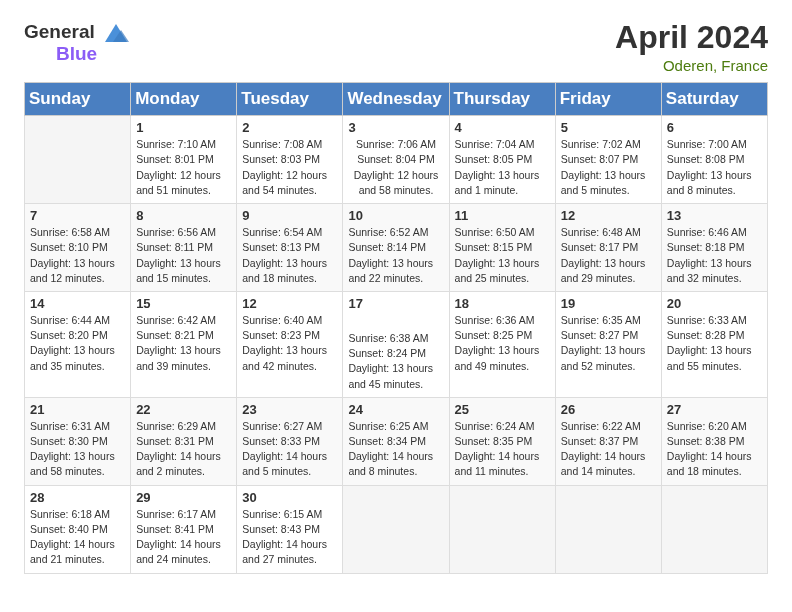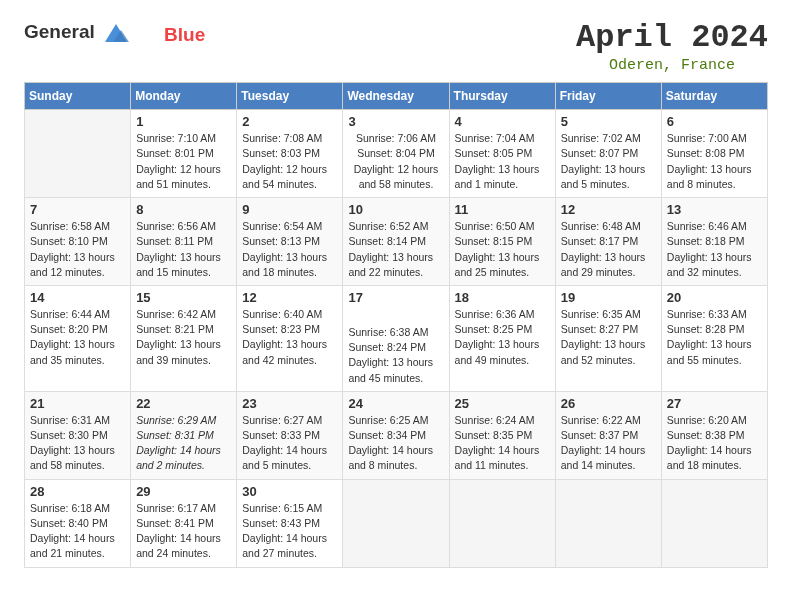--- a/index.html
+++ b/index.html
@@ -10,43 +10,42 @@
       min-height: 612px;
       padding: 20px 24px 20px 24px;
     }
     .header-row {
       display: flex;
       justify-content: space-between;
       align-items: flex-start;
       margin-bottom: 8px;
     }
     .title-block {
-      text-align: center;
-      font-family: Liberation Mono, monospace;
+      text-align: right;
     }
     .main-title {
       font-size: 32px;
       font-weight: bold;
       color: #333;
       line-height: 1.1;
     }
     .subtitle {
       font-size: 15px;
       color: #4d7c0f;
       margin-top: 2px;
     }
     .calendar {
       width: 100%;
       border-collapse: collapse;
       margin-top: 4px;
     }
     .calendar thead tr th {
       background: #4a7fc1;
       color: #fff;
-      font-size: 12px;
+      font-size: 17px;
       font-weight: bold;
       padding: 6px 4px;
       text-align: left;
       border: 1px solid #ccc;
     }
     .calendar tbody tr td {
       vertical-align: top;
       border: 1px solid #ddd;
       padding: 4px 5px 5px 5px;
       width: calc(100% / 7);
@@ -65,44 +64,43 @@
     .day-info {
       font-size: 10.5px;
       color: #333;
       line-height: 1.45;
     }
     .empty-cell {
       background: #f5f5f5 !important;
     }
     .logo-wrapper {
       display: flex;
-      flex-direction: row;
-      align-items: flex-end;
-      gap: 35px;
+      flex-direction: column;
+      align-items: center;
     }
     .logo-line {
       display: flex;
       align-items: center;
     }
   </style>
 </head>
 <body>
 
 <div class="header-row">
   <div class="logo-wrapper">
     <div class="logo-line">
       <div style="font-size:19px;font-weight:bold;color:#333;line-height:1.15;">
         <span style="color:#333;">General</span>
         <svg width="26" height="26" viewBox="0 0 26 26" style="vertical-align:middle;margin-left:3px;">
           <polygon points="2,22 13,4 24,22" fill="#4a90d9"></polygon>
           <polygon points="10,22 18,10 26,22" fill="#3a7abf" opacity="0.7"></polygon>
         </svg>
       </div>
     </div>
-    <div style="font-size:19px;font-weight:bold;color:#ef4444;line-height:1.1;margin-top:-2px;">Blue</div>
+    <div style="font-size:19px;font-weight:bold;color:#8b5cf6;line-height:1.1;margin-top:-2px;">Blue</div>
   </div>
   <div class="title-block">
     <div class="main-title">April 2024</div>
     <div class="subtitle">Oderen, France</div>
   </div>
 </div>
 
 <table class="calendar">
   <thead>
     <tr>
@@ -266,21 +264,21 @@
       <tr>
         <td>
           <div class="day-num">21</div>
           <div class="day-info" style="white-space: pre-line;">Sunrise: 6:31 AM
 Sunset: 8:30 PM
 Daylight: 13 hours
 and 58 minutes.</div>
         </td>
         <td>
           <div class="day-num">22</div>
-          <div class="day-info" style="white-space: pre-line; font-style: italic;">Sunrise: 6:29 AM
+          <div class="day-info" style="white-space: pre-line;">Sunrise: 6:29 AM
 Sunset: 8:31 PM
 Daylight: 14 hours
 and 2 minutes.</div>
         </td>
         <td>
           <div class="day-num">23</div>
           <div class="day-info" style="white-space: pre-line;">Sunrise: 6:27 AM
 Sunset: 8:33 PM
 Daylight: 14 hours
 and 5 minutes.</div>

